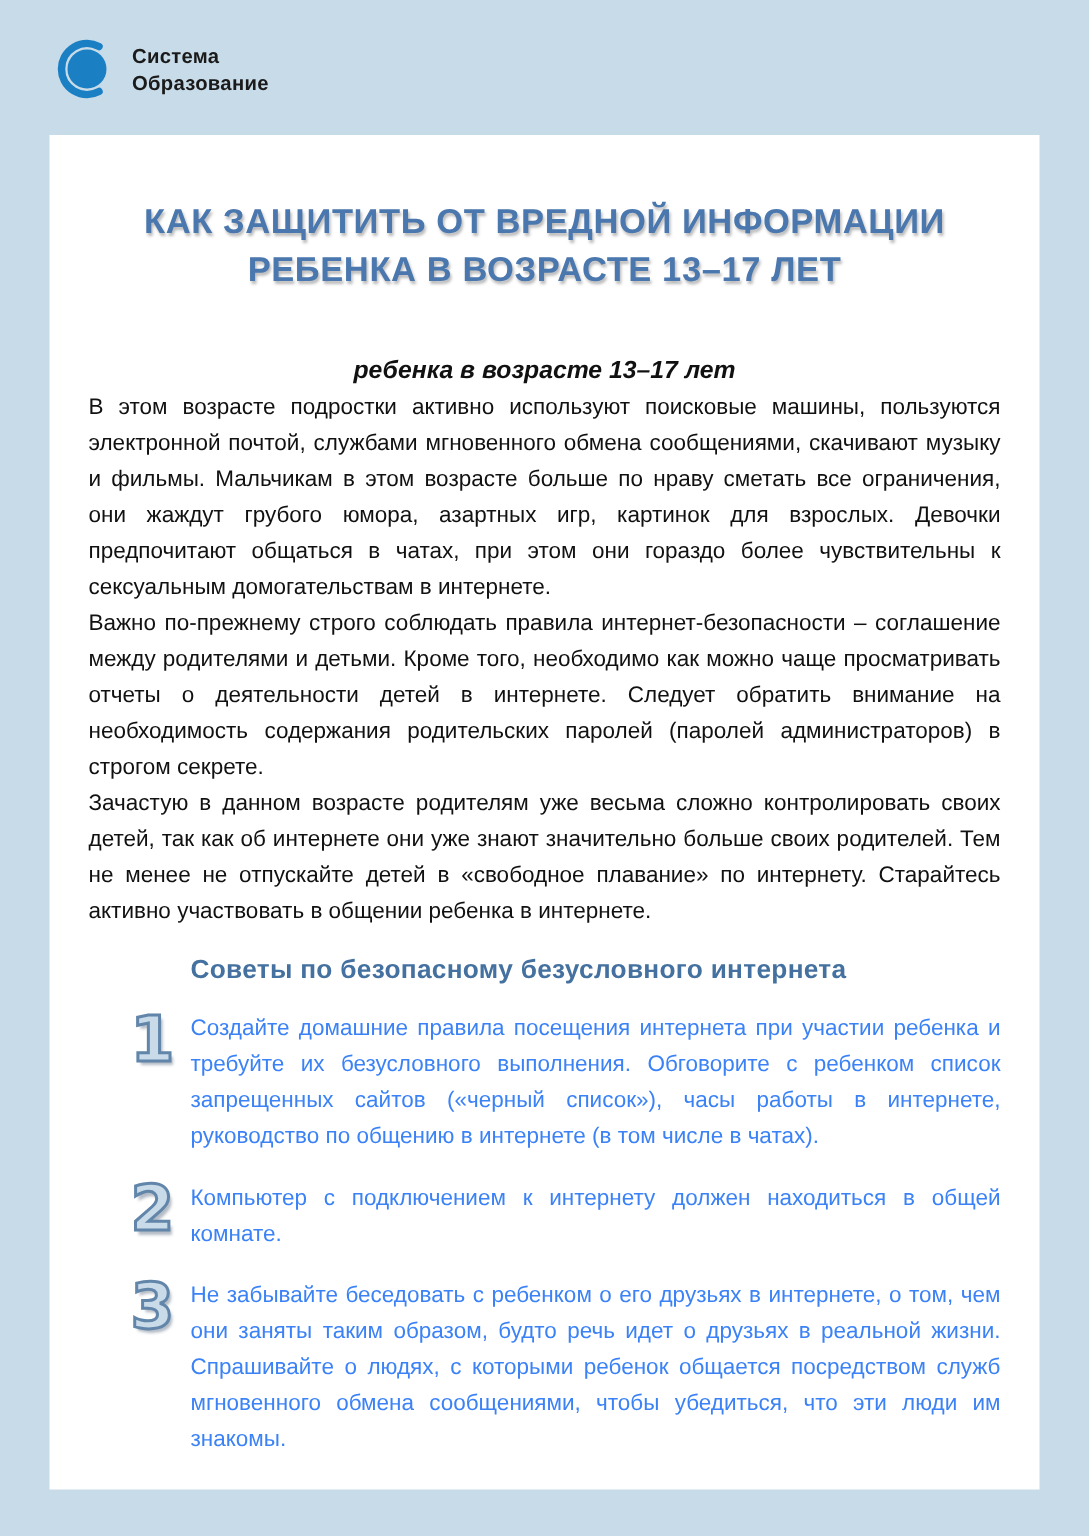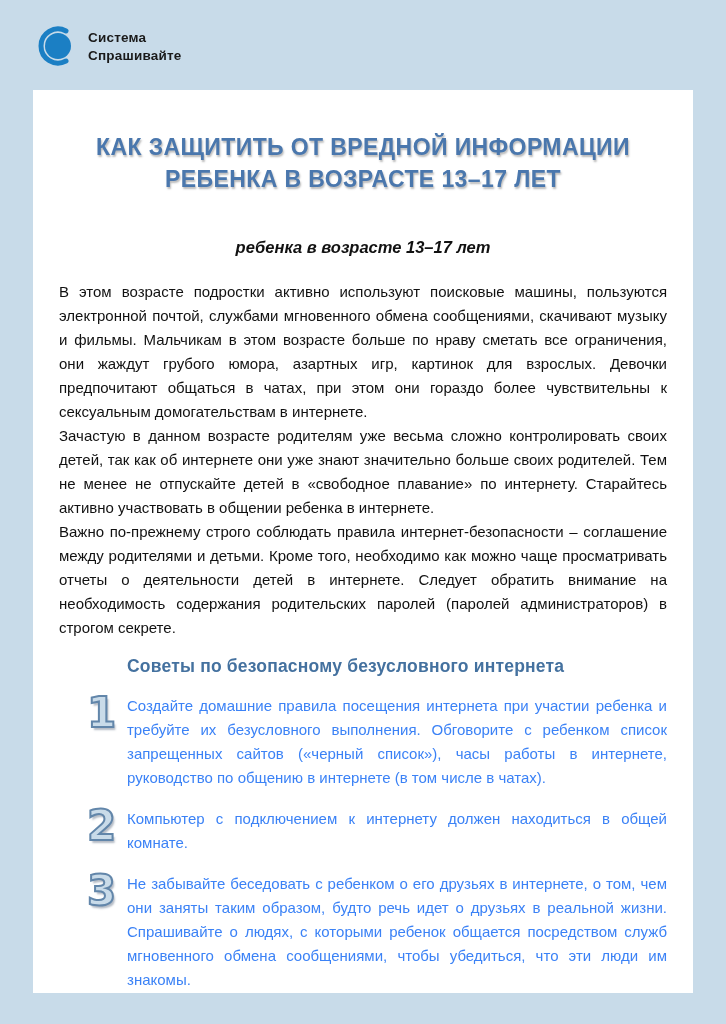--- a/index.html
+++ b/index.html
@@ -62,21 +62,21 @@
   .subtitle {
     margin-top: 15px;
     text-align: center;
     font-style: italic;
     font-weight: bold;
     font-size: 16.5px;
     line-height: 1.5;
     color: #111;
   }
 
-  .body-text { margin-top: 20px; }
+  .body-text { }
   .body-text p {
     font-size: 15px;
     line-height: 1.6;
     text-align: justify;
     color: #111;
   }
 
   .section-heading {
     margin: 16px 0 6px 68px;
     color: #44719f;
@@ -112,41 +112,41 @@
   <div class="header">
     <div class="logo">
       <span class="logo-icon">
         <svg width="50" height="50" viewBox="0 0 50 50">
           <path d="M 36 9 A 17 17 0 1 0 36 39" stroke="#1b7fc4" stroke-width="5" fill="none" stroke-linecap="round"></path>
           <circle cx="28" cy="24" r="13" fill="#1b7fc4"></circle>
         </svg>
       </span>
       <span class="logo-text">
         <span>Система</span><br>
-        <span>Спрашивайте</span>
+        <span>Образование</span>
       </span>
     </div>
   </div>
 
   <div class="card">
 
     <div class="title">
       <span>КАК  ЗАЩИТИТЬ ОТ ВРЕДНОЙ ИНФОРМАЦИИ</span><br>
       <span>РЕБЕНКА В ВОЗРАСТЕ 13–17 ЛЕТ</span>
     </div>
 
     <div class="subtitle">
       <br>
       <span>ребенка в возрасте 13–17 лет</span>
     </div>
 
     <div class="body-text">
       <p>В этом возрасте подростки активно используют поисковые машины, пользуются электронной почтой, службами мгновенного обмена сообщениями, скачивают музыку и фильмы. Мальчикам в этом возрасте больше по нраву сметать все ограничения, они жаждут грубого юмора, азартных игр, картинок для взрослых. Девочки предпочитают общаться в чатах, при этом они гораздо более чувствительны к сексуальным домогательствам в интернете.</p>
+      <p>Важно по-прежнему строго соблюдать правила интернет-безопасности – соглашение между родителями и детьми. Кроме того, необходимо как можно чаще просматривать отчеты о деятельности детей в интернете. Следует обратить внимание на необходимость содержания родительских паролей (паролей администраторов) в строгом секрете.</p>
       <p>Зачастую в данном возрасте родителям уже весьма сложно контролировать своих детей, так как об интернете они уже знают значительно больше своих родителей. Тем не менее не отпускайте детей в «свободное плавание» по интернету. Старайтесь активно участвовать в общении ребенка в интернете.</p>
-      <p>Важно по-прежнему строго соблюдать правила интернет-безопасности – соглашение между родителями и детьми. Кроме того, необходимо как можно чаще просматривать отчеты о деятельности детей в интернете. Следует обратить внимание на необходимость содержания родительских паролей (паролей администраторов) в строгом секрете.</p>
     </div>
 
     <div class="section-heading">Советы по безопасному безусловного интернета</div>
 
     <div class="tip">
       <div class="tip-number-col">
         <span class="tip-number">1</span>
       </div>
       <div class="tip-text">Создайте домашние правила посещения интернета при участии ребенка и требуйте их безусловного выполнения. Обговорите с ребенком список запрещенных сайтов («черный список»), часы работы в интернете, руководство по общению в интернете (в том числе в чатах).</div>
     </div>

